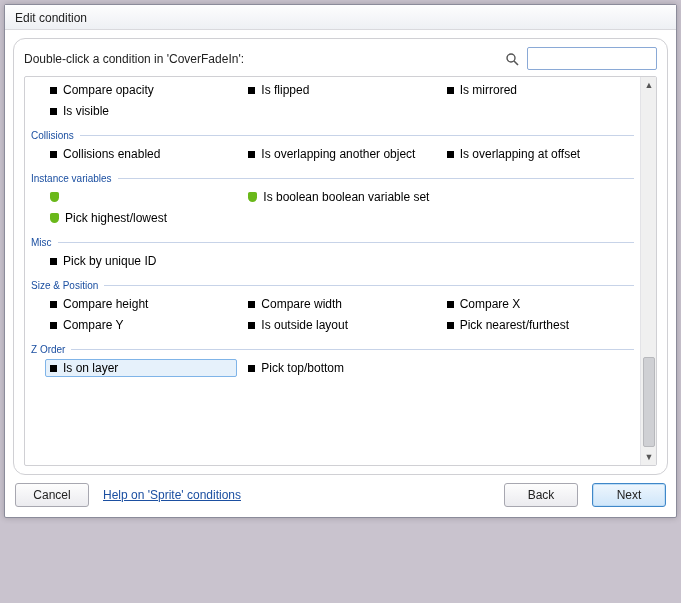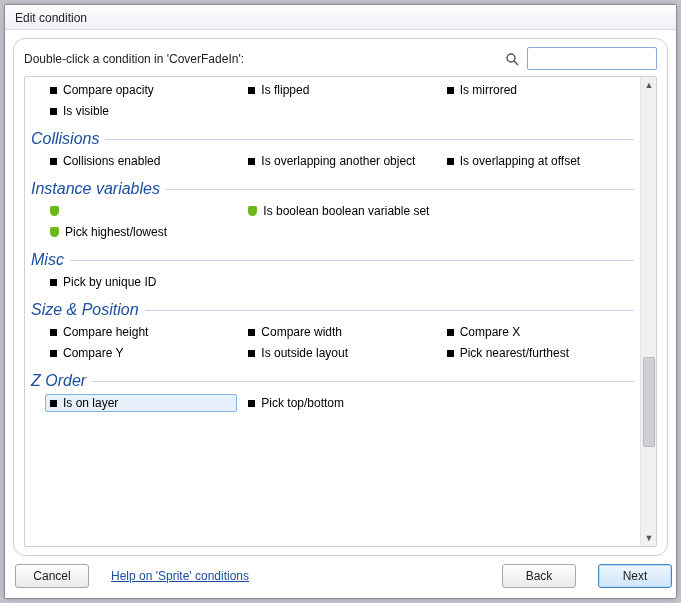--- a/index.html
+++ b/index.html
@@ -10,21 +10,21 @@
     background: #c9c3ce;
     width: 681px;
     height: 603px;
     overflow: hidden;
   }
   .window {
     margin: 4px;
     background: #fff;
     border: 1px solid #8b8b9a;
     border-radius: 2px;
-    height: 595px;
+    height: 514px;
     display: flex;
     flex-direction: column;
     box-shadow: 0 0 6px rgba(0,0,0,0.2);
   }
   .titlebar {
     background: linear-gradient(#fdfdfe,#eef0f4);
     padding: 6px 10px 4px 10px;
     font-size: 12px;
     color: #222;
     border-bottom: 1px solid #d9d9dd;
@@ -89,22 +89,21 @@
   .scroll-thumb {
     position:absolute; left:2px; width:12px; top:280px; height:90px;
     background:#cfd0d4; border:1px solid #b7b8bc; border-radius:2px;
   }
   .section-header {
     display: flex;
     align-items: center;
     gap: 6px;
     margin: 10px 0 4px 0;
     color: #1b4fa1;
-    font-size: 16px;
-    font-style: italic;
+    font-size: 10px;
   }
   .section-header .rule {
     flex:1; height:1px; background:#c7d3e8;
   }
   .items {
     display: grid;
     grid-template-columns: repeat(3, 1fr);
     column-gap: 6px;
     row-gap: 3px;
     padding-left: 14px;
@@ -129,22 +128,22 @@
   }
   .bullet.green {
     background:#6ab81a;
     width:9px; height:10px;
     border-radius: 2px 2px 5px 5px;
     position:relative;
   }
   .footer {
     display:flex;
     align-items:center;
-    gap:22px;
-    padding: 8px 4px 10px 10px;
+    gap:14px;
+    padding: 8px 10px 10px 10px;
     justify-content: center;
   }
   .btn {
     height:24px;
     min-width:74px;
     padding: 0 14px;
     border:1px solid #a7a7b0;
     border-radius:3px;
     background: linear-gradient(#fdfdfd,#ebebef);
     font-family:inherit;

